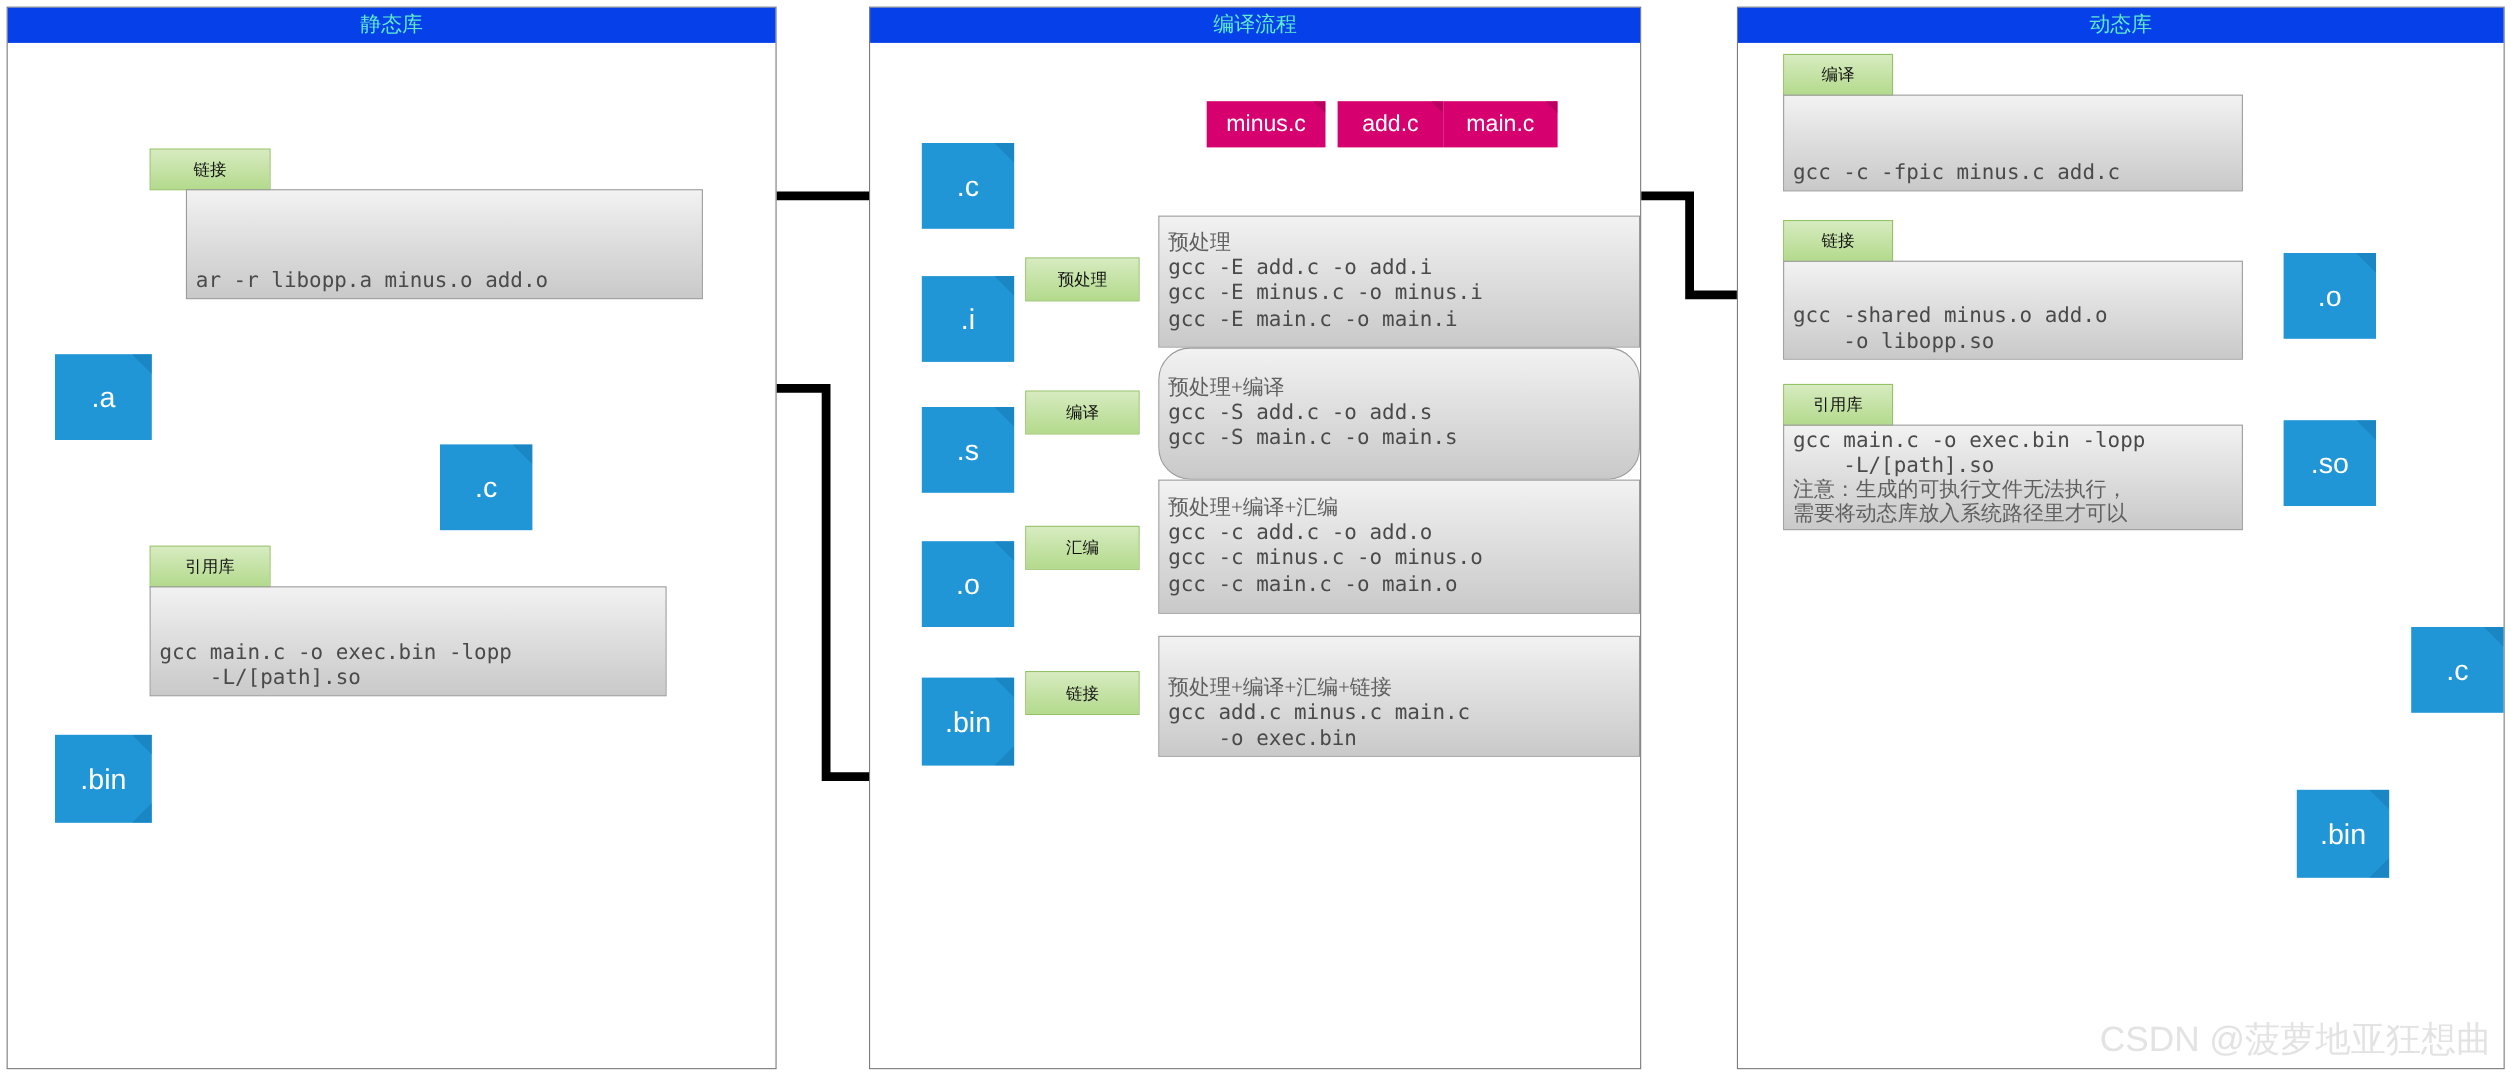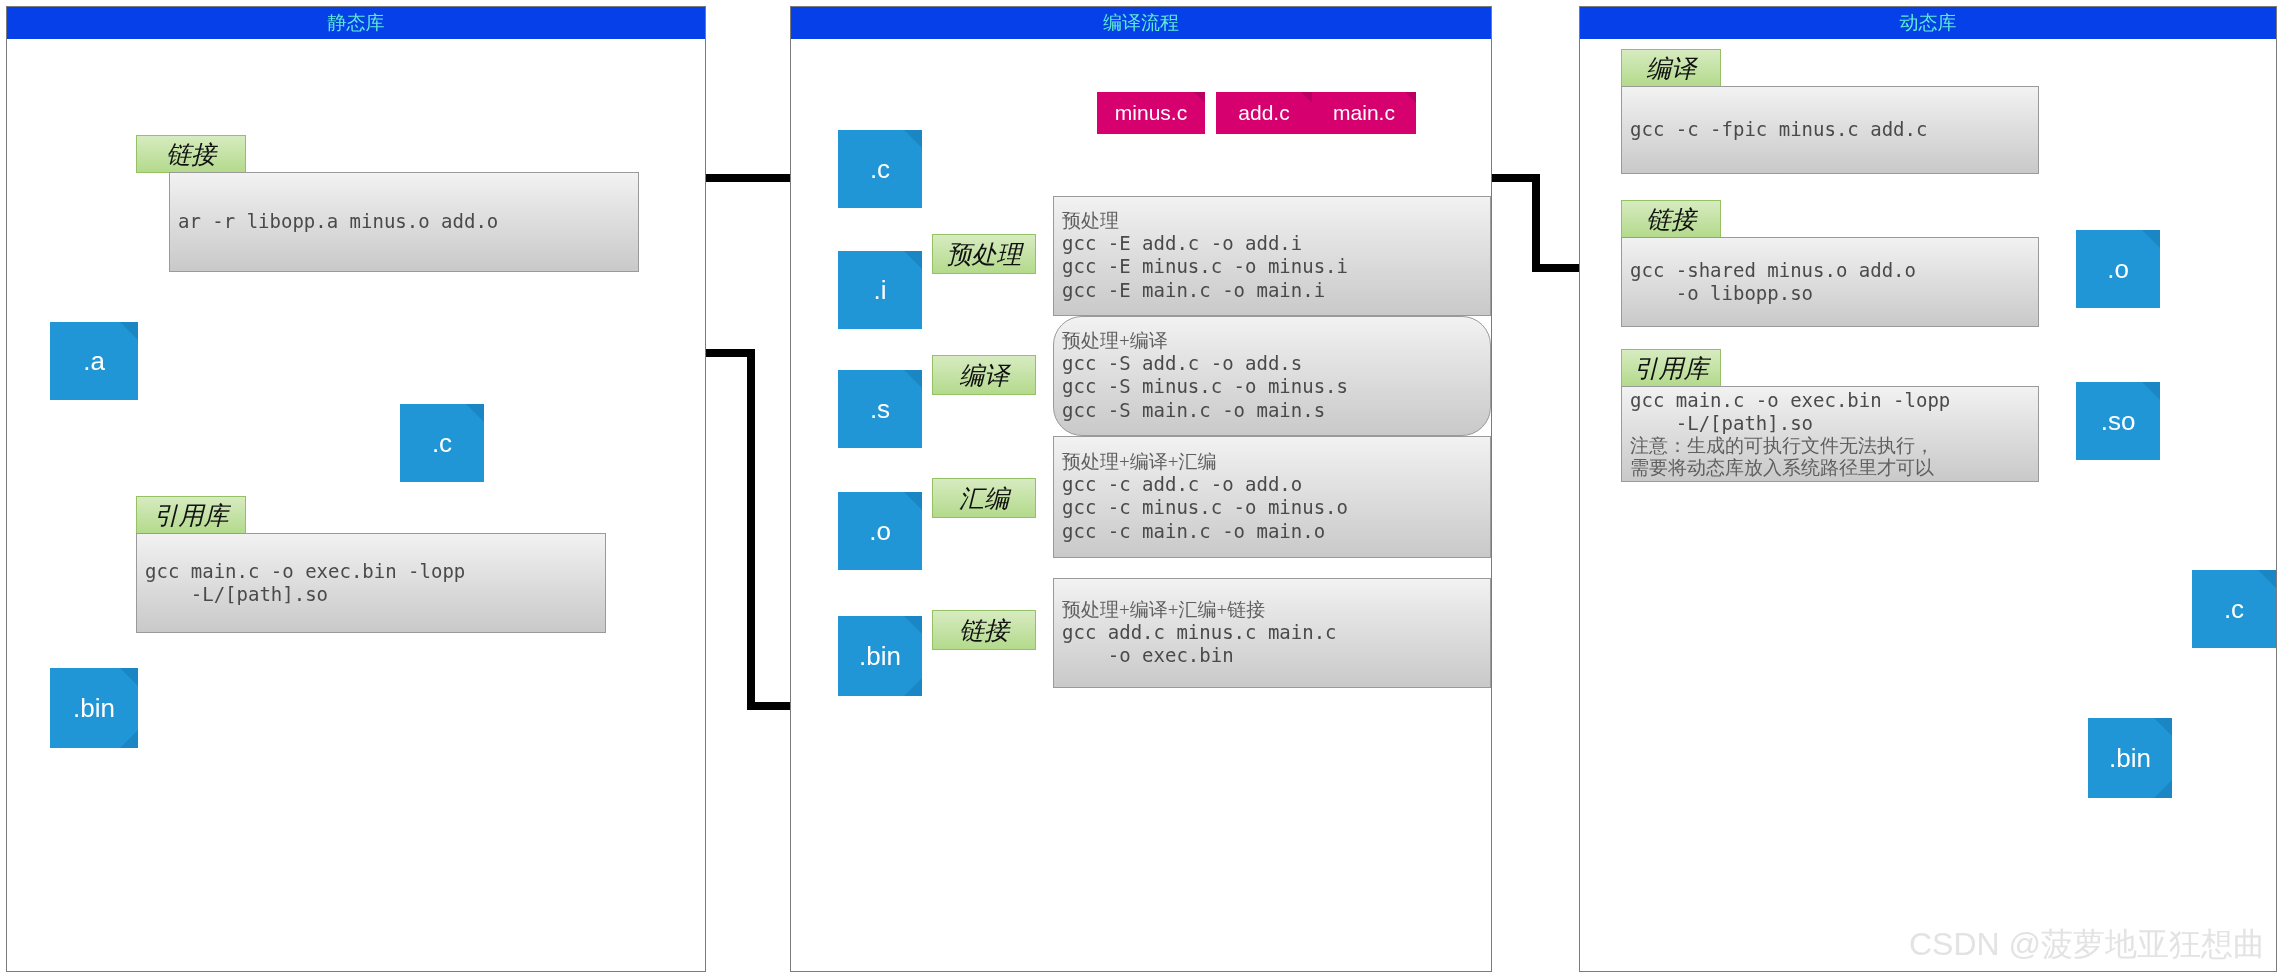--- a/index.html
+++ b/index.html
@@ -24,34 +24,34 @@
   
   .srcnode{position:absolute;background:#d6006e;color:#ffffff;
       display:flex;align-items:center;justify-content:center;font-size:21px;
       box-sizing:border-box;}
   .srcnode .corner{position:absolute;right:0;top:0;width:11px;height:11px;
       background:#b80060;clip-path:polygon(0 0,100% 100%,100% 0);}
 
   
   .steplabel{position:absolute;
       background:linear-gradient(to bottom,#d7ebc0,#b3da8c);
-      border:1px solid #93c163;color:#111111;font-size:25px;
-      display:flex;align-items:center;justify-content:center;box-sizing:border-box;font-style:italic;}
+      border:1px solid #93c163;color:#111111;font-size:15px;
+      display:flex;align-items:center;justify-content:center;box-sizing:border-box;}
 
   
   .cmdbox{position:absolute;
       background:linear-gradient(to bottom,#f2f2f2 0%,#e3e3e3 35%,#c9c9c9 100%);
       border:1px solid #9a9a9a;box-sizing:border-box;
       display:flex;flex-direction:column;justify-content:center;
       padding:4px 0 4px 8px;}
   .cmdbox .cn{font-family:"Liberation Serif","DejaVu Serif",serif;
       font-size:19px;color:#5f5f5f;line-height:1.15;white-space:pre;}
   .cmdbox .mono{font-family:"DejaVu Sans Mono","Liberation Mono",monospace;
       font-size:19px;color:#4a4a4a;line-height:1.22;white-space:pre;}
-  .cmdbox.center{justify-content:center;}
+  .cmdbox.center{justify-content:flex-end;}
 
   svg.edges{position:absolute;left:0;top:0;width:2283px;height:979px;
       pointer-events:none;}
 
   .watermark{position:absolute;right:18px;bottom:12px;color:#e3e3e3;
       font-size:32px;white-space:nowrap;}
 </style>
 </head>
 <body>
 
@@ -161,21 +161,20 @@
   <div class="cn">预处理</div>
   <div class="mono">gcc -E add.c -o add.i</div>
   <div class="mono">gcc -E minus.c -o minus.i</div>
   <div class="mono">gcc -E main.c -o main.i</div>
 </div>
 
 <div class="steplabel" style="left:932px;top:355px;width:104px;height:40px;">编译</div>
 <div class="cmdbox" style="left:1053px;top:316px;width:438px;height:120px;border-radius:29px;">
   <div class="cn">预处理+编译</div>
   <div class="mono">gcc -S add.c -o add.s</div>
-  <div class="mono">gcc -S minus.c -o minus.s</div>
   <div class="mono">gcc -S main.c -o main.s</div>
 </div>
 
 <div class="steplabel" style="left:932px;top:478px;width:104px;height:40px;">汇编</div>
 <div class="cmdbox" style="left:1053px;top:436px;width:438px;height:122px;">
   <div class="cn">预处理+编译+汇编</div>
   <div class="mono">gcc -c add.c -o add.o</div>
   <div class="mono">gcc -c minus.c -o minus.o</div>
   <div class="mono">gcc -c main.c -o main.o</div>
 </div>

